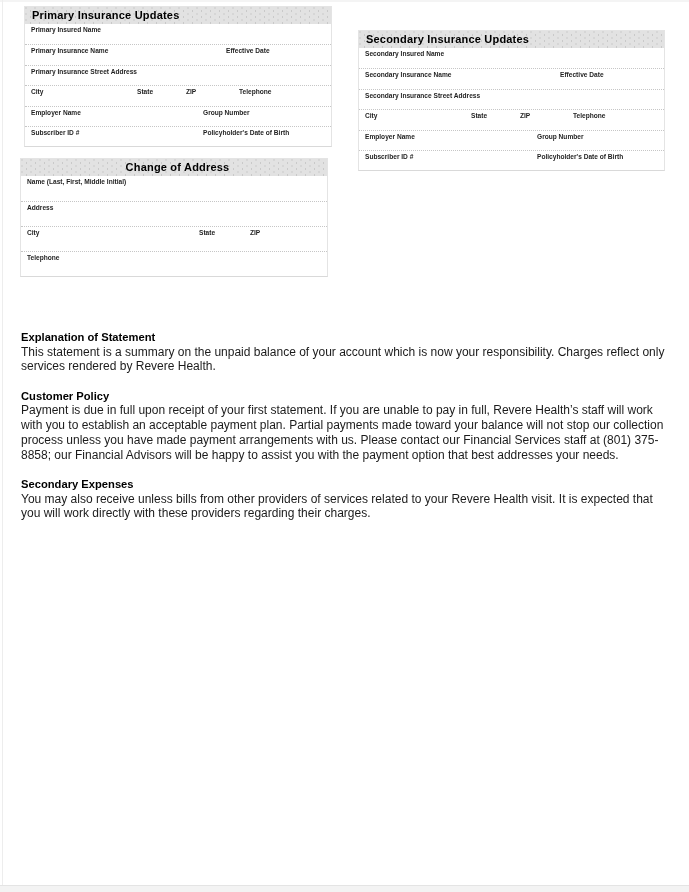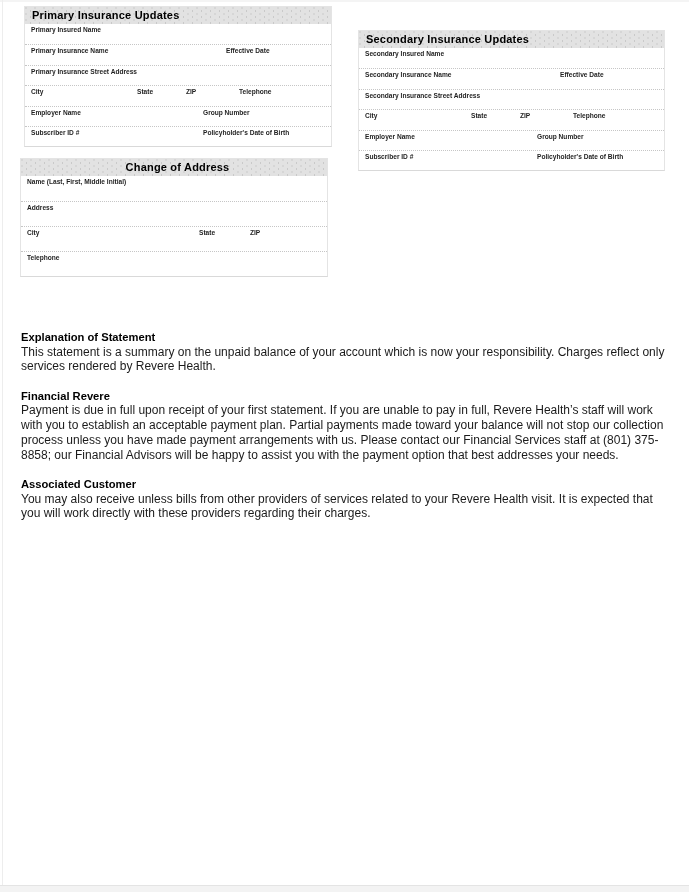--- a/index.html
+++ b/index.html
@@ -172,22 +172,22 @@
 </div>
 
 <div class="text-block">
   <section class="section">
     <h3>Explanation of Statement</h3>
     <p>This statement is a summary on the unpaid balance of your account which is now your responsibility. Charges reflect only services rendered by Revere Health.</p>
   </section>
   <section class="section">
   </section>
   <section class="section">
-    <h3>Financial Revere</h3>
+    <h3>Customer Policy</h3>
     <p>Payment is due in full upon receipt of your first statement. If you are unable to pay in full, Revere Health’s staff will work with you to establish an acceptable payment plan. Partial payments made toward your balance will not stop our collection process unless you have made payment arrangements with us. Please contact our Financial Services staff at (801) 375-8858; our Financial Advisors will be happy to assist you with the payment option that best addresses your needs.</p>
   </section>
   <section class="section">
-    <h3>Associated Customer</h3>
+    <h3>Secondary Expenses</h3>
     <p>You may also receive unless bills from other providers of services related to your Revere Health visit. It is expected that you will work directly with these providers regarding their charges.</p>
   </section>
 </div>
 
 <div class="page-edge-bottom"></div>
 
 </body></html>

